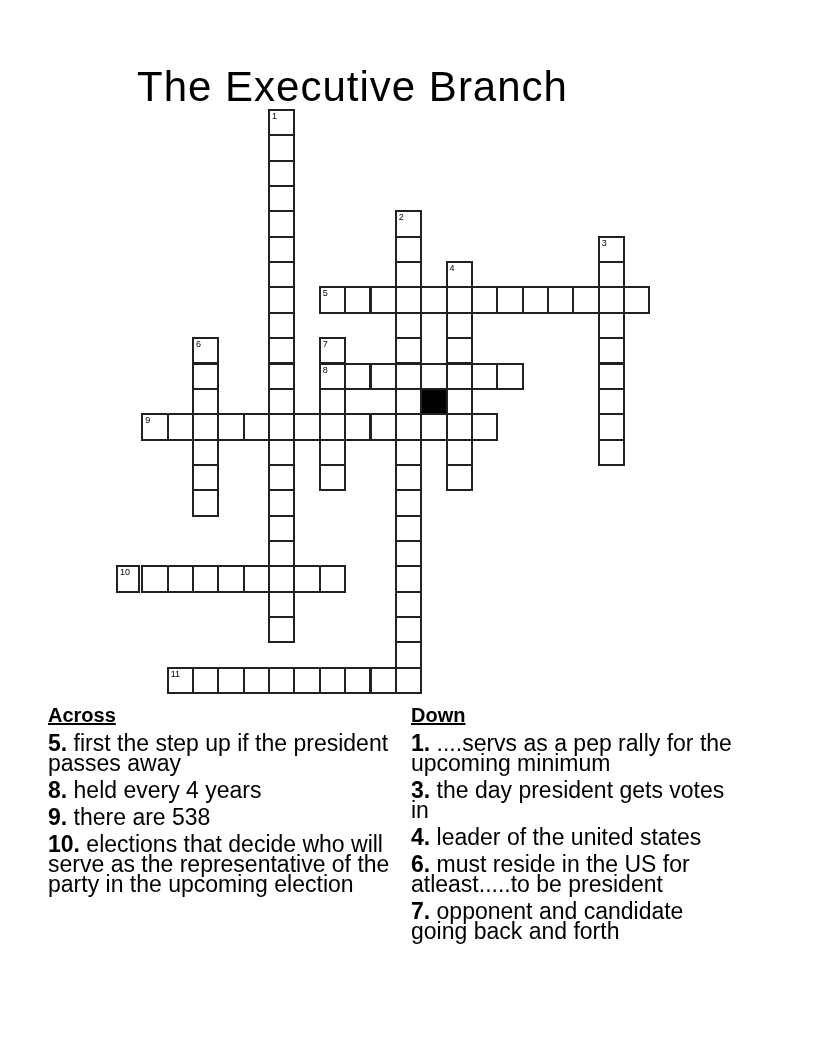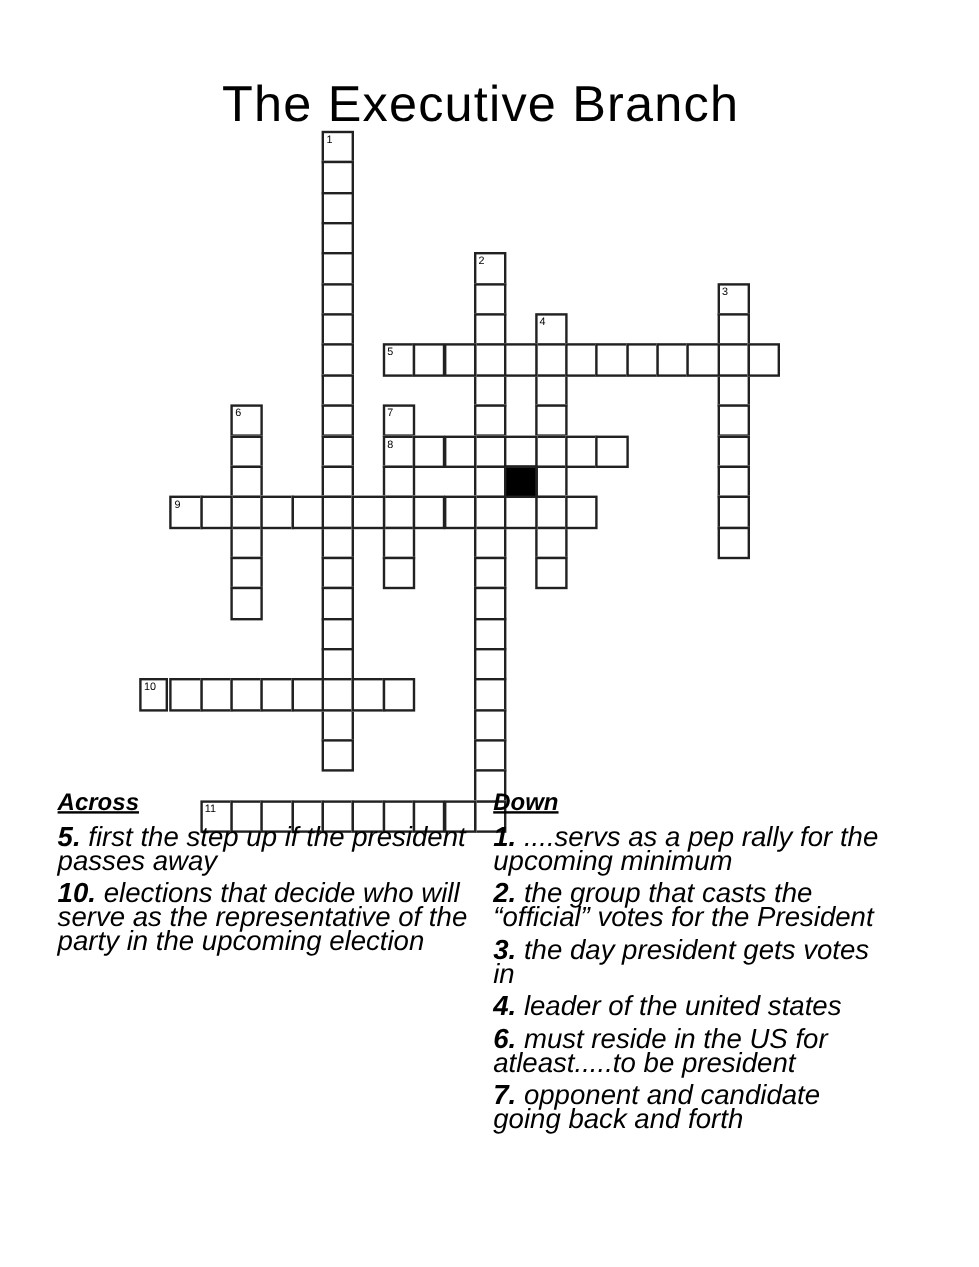--- a/index.html
+++ b/index.html
@@ -20,21 +20,20 @@
     position: absolute;
     top: 36px;
     left: 0;
     width: 705px;
     text-align: center;
     font-size: 42px;
     line-height: 1.1;
     letter-spacing: 1px;
     font-weight: 400;
     color: #000000;
-    padding-left: 48px;
   }
   #grid {
     position: absolute;
     left: 116px;
     top: 109px;
     width: 535px;
     height: 586px;
   }
   .cell {
     position: absolute;
@@ -48,22 +47,21 @@
   .cell .num {
     position: absolute;
     top: 0px;
     left: 2px;
     font-size: 9px;
     line-height: 10px;
     color: #000000;
   }
   .clues-col {
     position: absolute;
-    top: 658px;
-    font-style: italic;
+    top: 704px;
   }
   #across-col { left: 48px;  width: 346px; }
   #down-col   { left: 411px; width: 332px; }
   .clues-header {
     font-size: 20px;
     font-weight: bold;
     text-decoration: underline;
     line-height: 23px;
     margin: 0 0 6px 0;
   }
@@ -216,29 +214,30 @@
       <div class="cell" style="left: 202.8px; top: 557.7px; width: 27.35px; height: 27.35px;"></div>
       <div class="cell" style="left: 228.15px; top: 557.7px; width: 27.35px; height: 27.35px;"></div>
       <div class="cell" style="left: 253.5px; top: 557.7px; width: 27.35px; height: 27.35px;"></div>
       <div class="cell black" style="left: 304.2px; top: 278.85px; width: 27.35px; height: 27.35px;"></div>
     </div>
 
   <div id="across-col" class="clues-col">
     <div class="clues-header">Across</div>
     <div id="across-list">
         <div class="clue"><span class="clue-num">5.</span><span class="clue-text"> first the step up if the president passes away</span></div>
+        <div class="clue"><span class="clue-num">8.</span><span class="clue-text"> held every 4 years</span></div>
+        <div class="clue"><span class="clue-num">9.</span><span class="clue-text"> there are 538</span></div>
         <div class="clue"><span class="clue-num">10.</span><span class="clue-text"> elections that decide who will serve as the representative of the party in the upcoming election</span></div>
       </div>
   </div>
 
   <div id="down-col" class="clues-col">
     <div class="clues-header">Down</div>
     <div id="down-list">
         <div class="clue"><span class="clue-num">1.</span><span class="clue-text"> ....servs as a pep rally for the upcoming minimum</span></div>
-        <div class="clue"><span class="clue-num">2.</span><span class="clue-text"> the group that casts the “official” votes for the President</span></div>
         <div class="clue"><span class="clue-num">3.</span><span class="clue-text"> the day president gets votes in</span></div>
         <div class="clue"><span class="clue-num">4.</span><span class="clue-text"> leader of the united states</span></div>
         <div class="clue"><span class="clue-num">6.</span><span class="clue-text"> must reside in the US for atleast.....to be president</span></div>
         <div class="clue"><span class="clue-num">7.</span><span class="clue-text"> opponent and candidate going back and forth</span></div>
       </div>
   </div>
 
 </div>
 
 </body></html>

